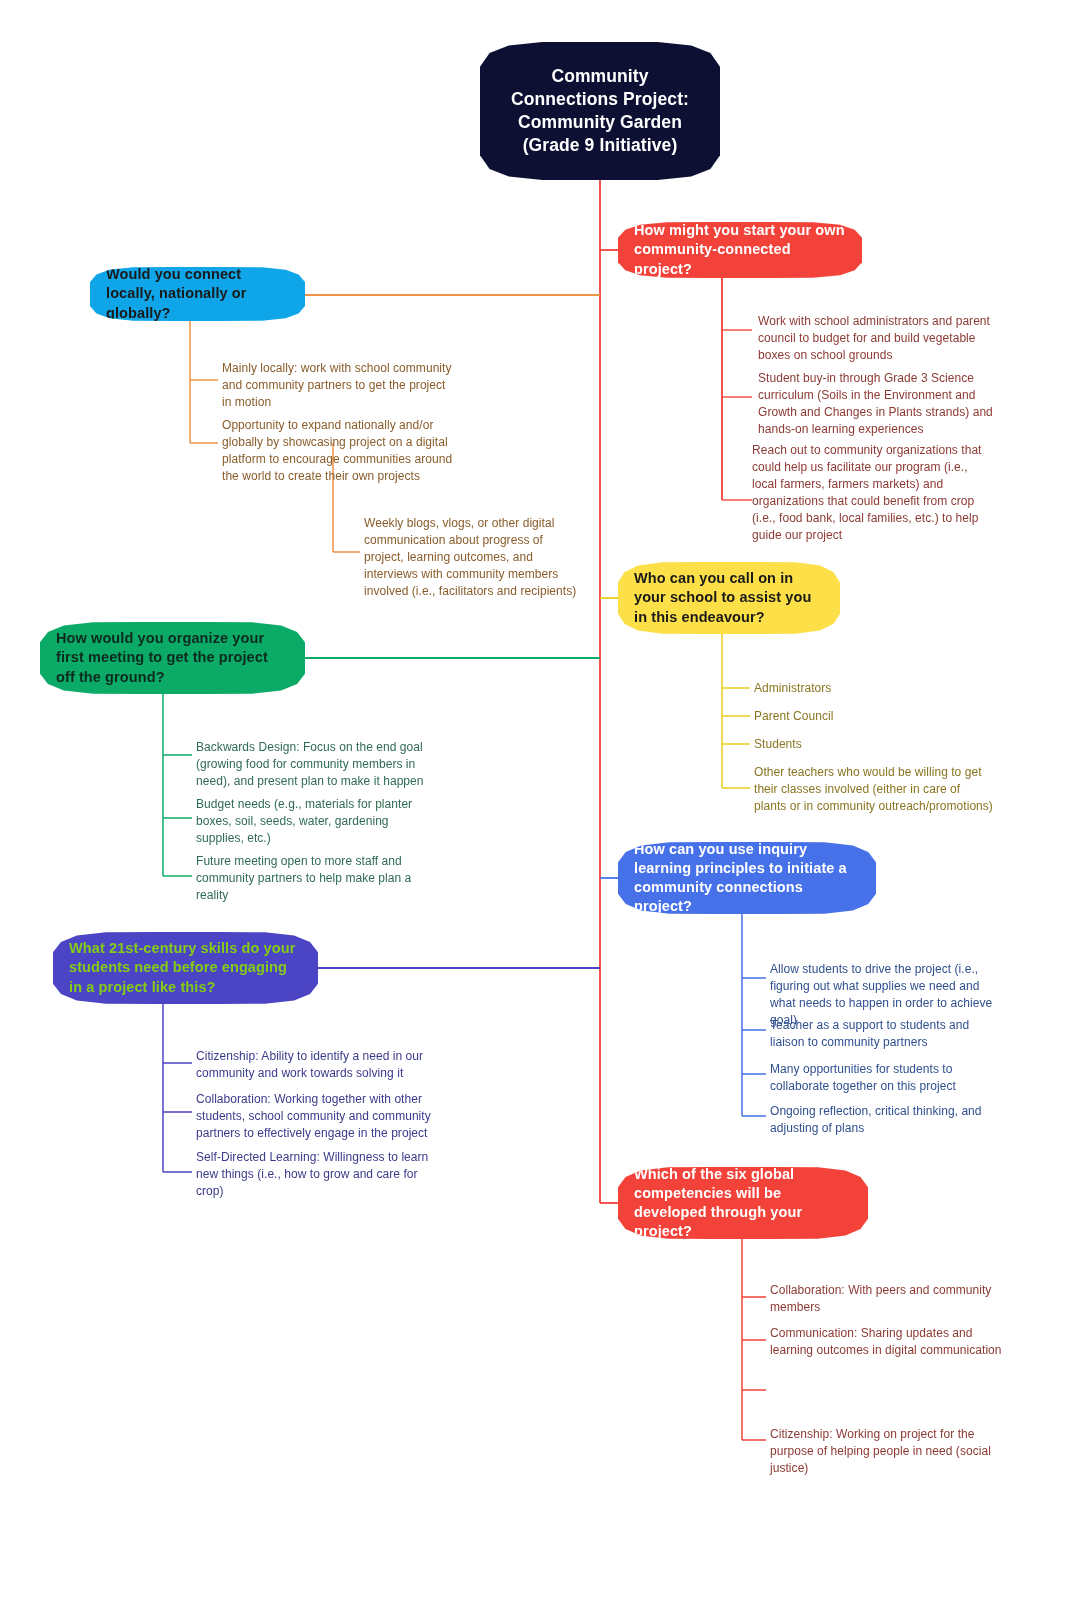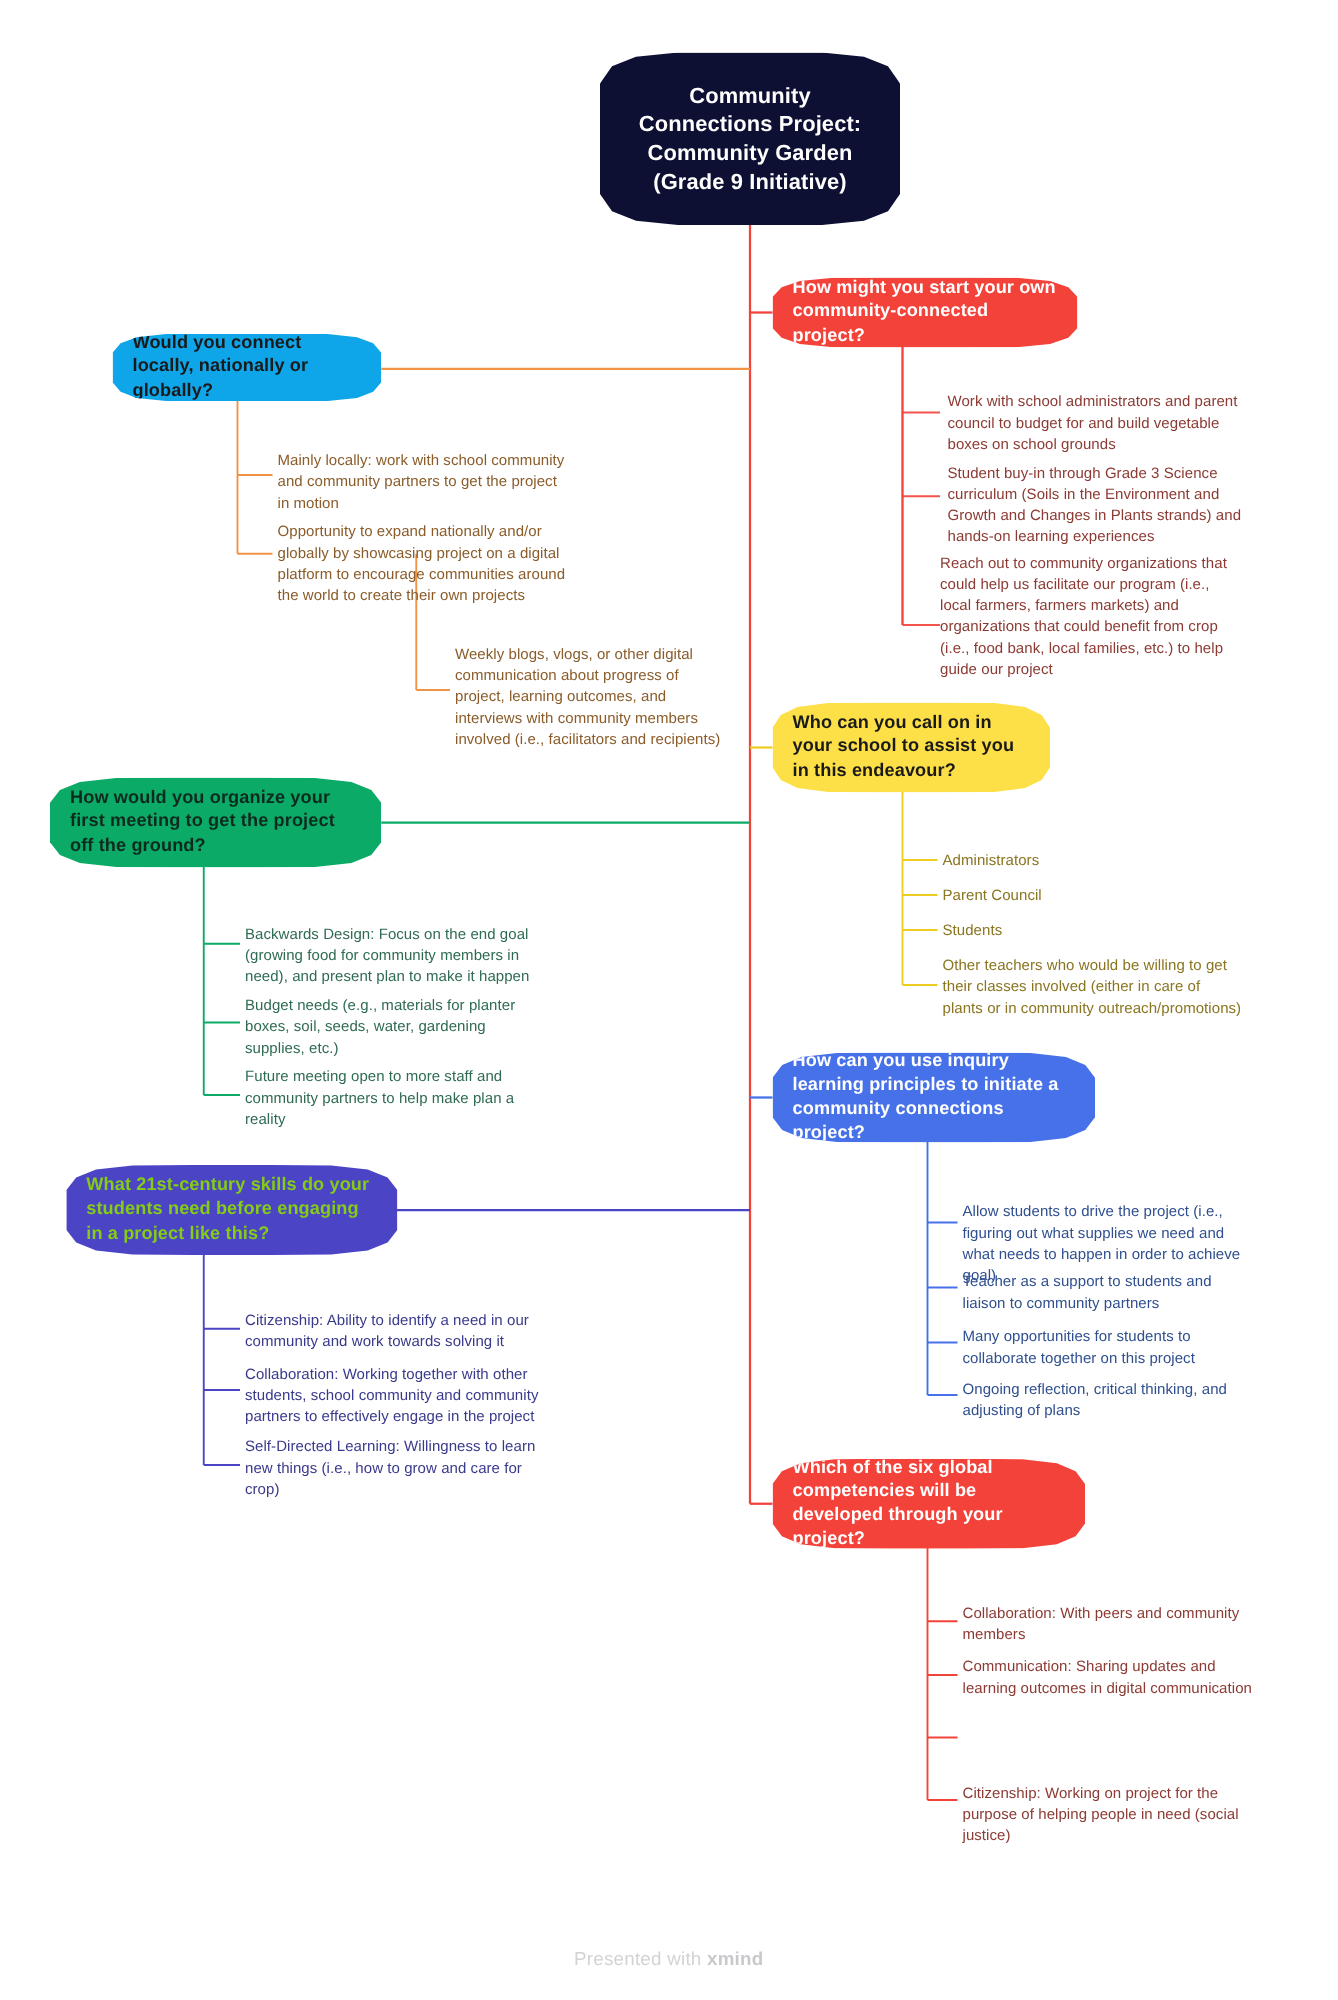--- a/index.html
+++ b/index.html
@@ -219,18 +219,14 @@
   <div class="leaf" style="left:770px; top:1282px; width:232px; color:#8c3a33;">
     <span>Collaboration: With peers and community members</span>
   </div>
   <div class="leaf" style="left:770px; top:1325px; width:232px; color:#8c3a33;">
     <span>Communication: Sharing updates and learning outcomes in digital communication</span>
   </div>
   <div class="leaf" style="left:770px; top:1426px; width:232px; color:#8c3a33;">
     <span>Citizenship: Working on project for the purpose of helping people in need (social justice)</span>
   </div>
 
-  <div class="footer">
-    <span>Presented with</span>
-    <b>xmind</b>
-  </div>
 
 </div>
 
 </body></html>

